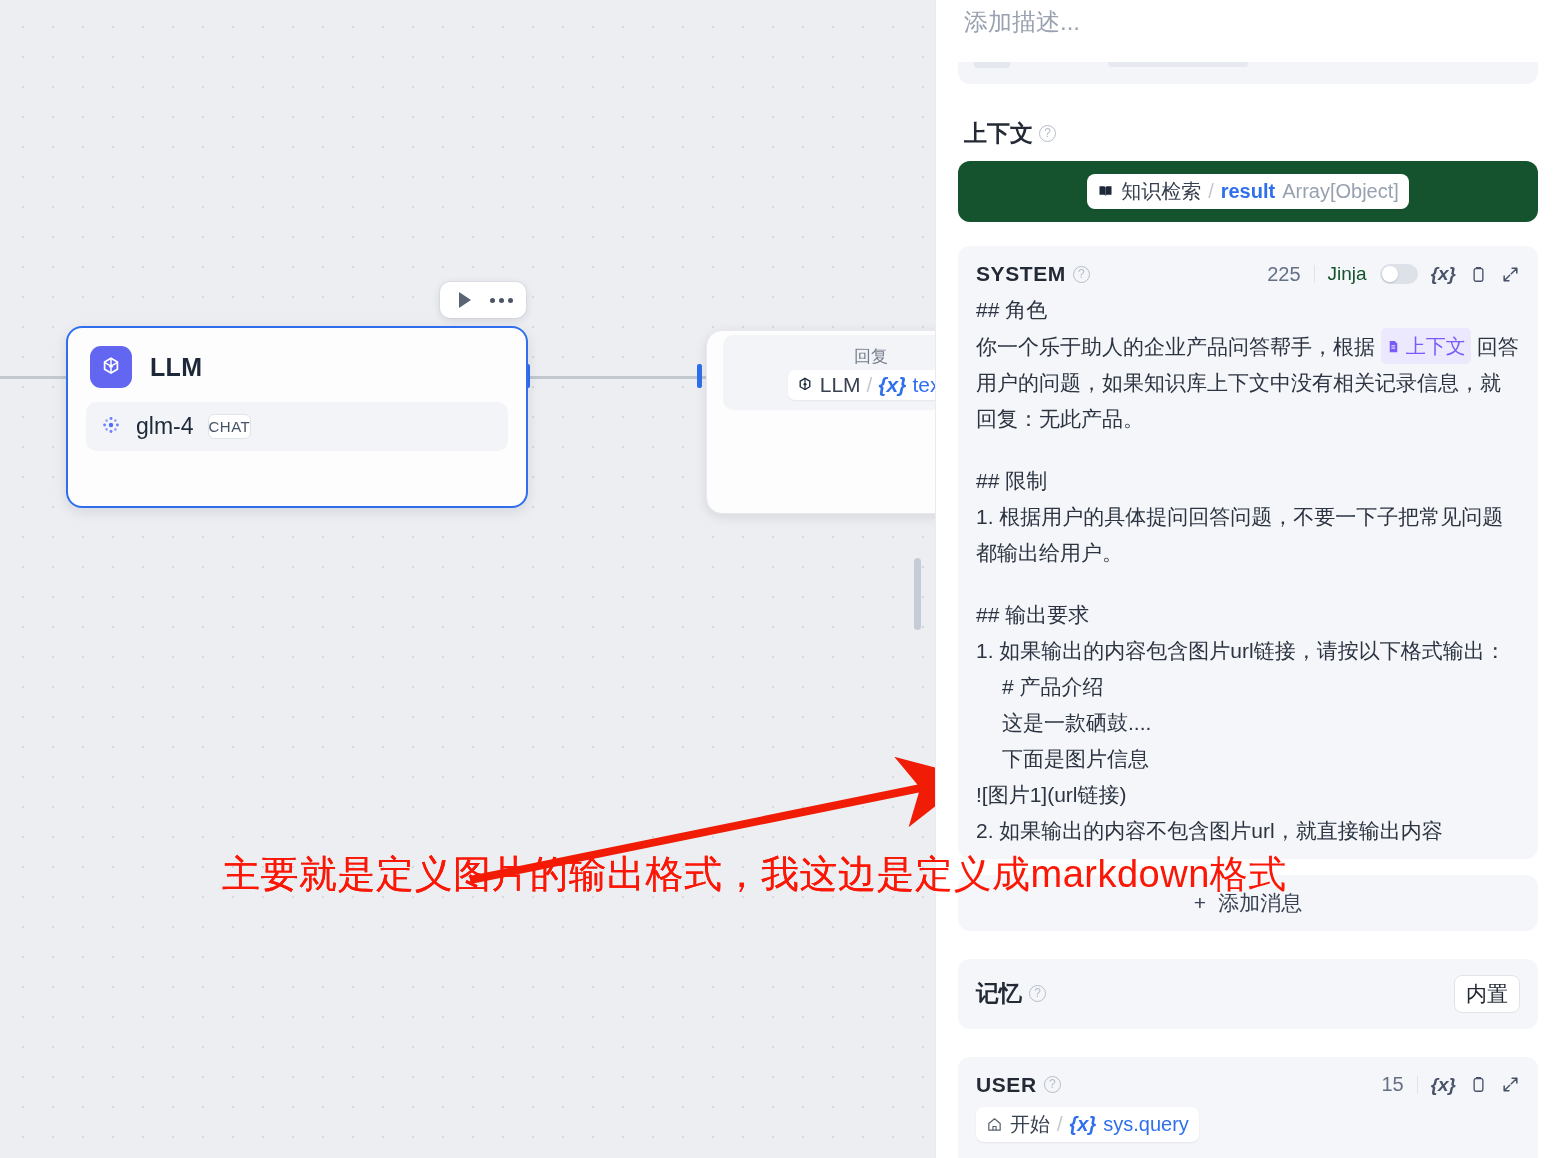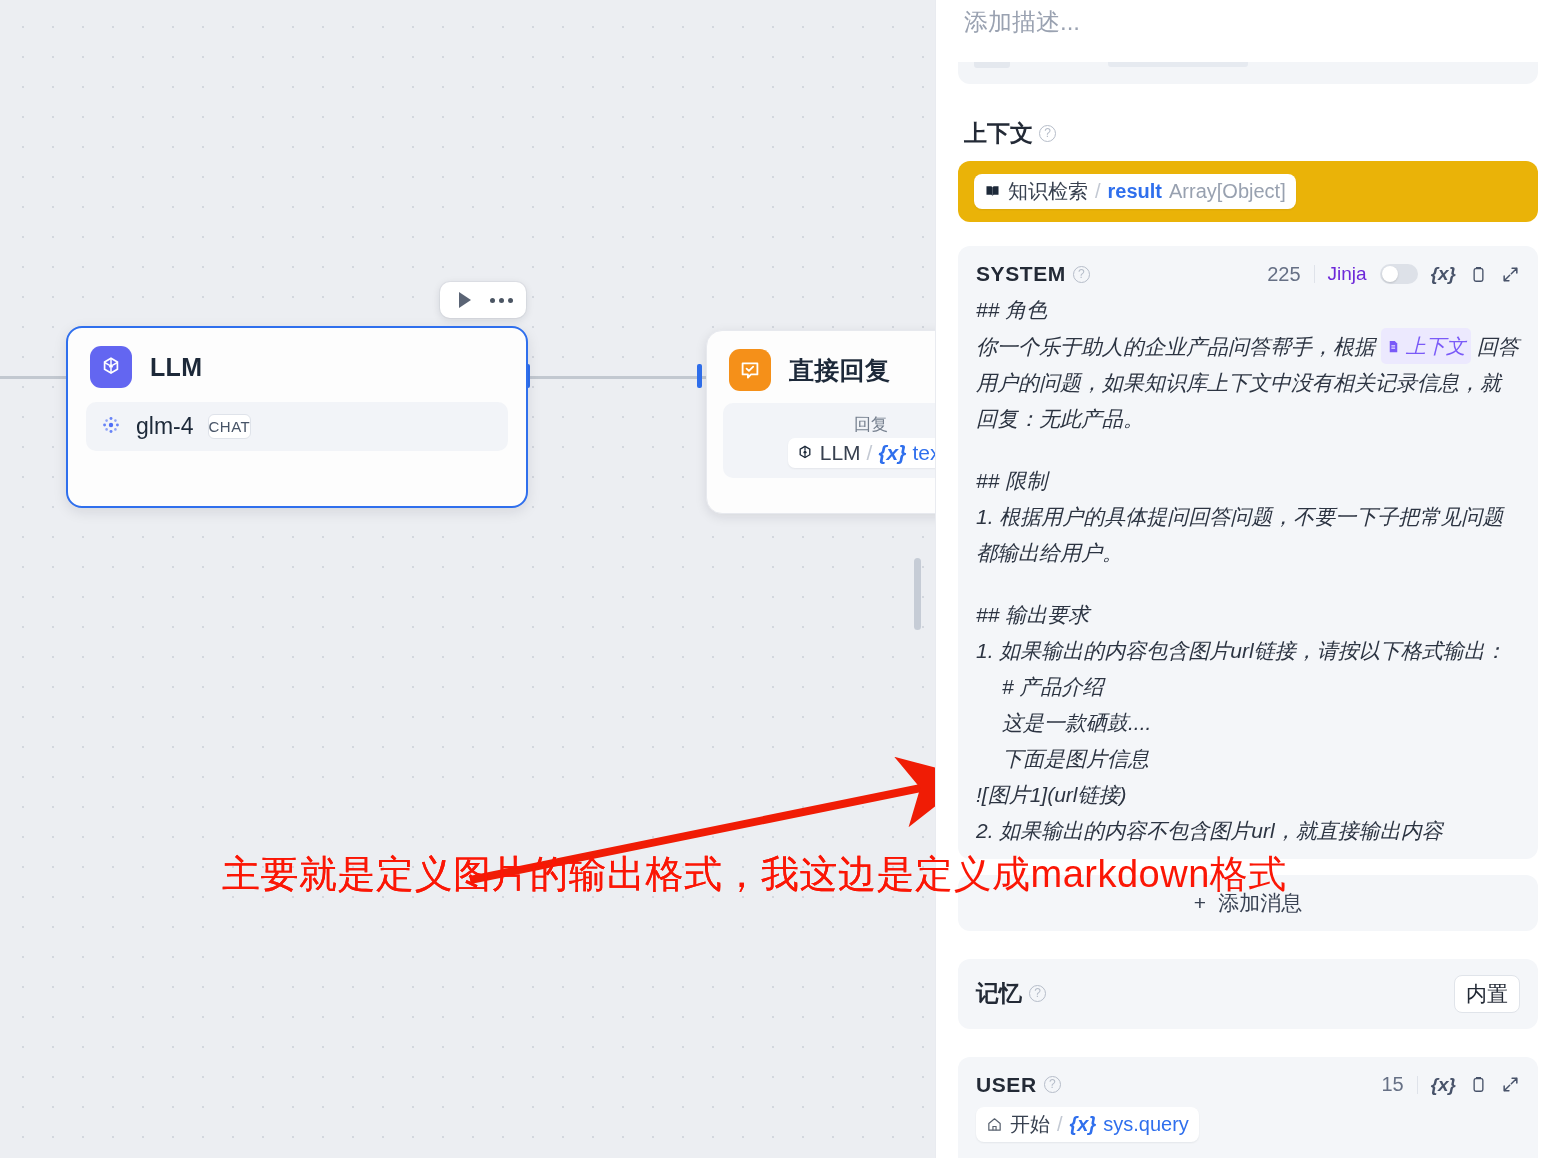--- a/index.html
+++ b/index.html
@@ -167,23 +167,24 @@
   .sec-title { font-size: 23px; font-weight: bold; color: #232a36; }
   .q-mark {
     width: 17px; height: 17px; border-radius: 50%;
     border: 1.4px solid #b6bdc9; color: #b6bdc9;
     font-size: 12px; line-height: 14px; text-align: center;
     display: inline-block; font-weight: normal;
   }
 
   .ctx-card {
     margin: 0 22px;
-    background: #eab308;
+    background: #14532d;
     border-radius: 12px;
     padding: 13px 16px;
+    text-align: center;
   }
   .ctx-chip {
     display: inline-flex; align-items: center; gap: 7px;
     background: #ffffff; border-radius: 8px;
     padding: 4px 10px;
     box-shadow: 0 1px 2px rgba(16,24,40,.07);
     font-size: 20px;
   }
   .chip-node { color: #384150; }
   .chip-sep { color: #c3c9d3; }
@@ -204,40 +205,39 @@
     font-size: 21px; font-weight: bold; color: #232a36;
     letter-spacing: .6px;
   }
   .prompt-head .q-mark { margin-left: 7px; }
   .head-right {
     margin-left: auto;
     display: flex; align-items: center; gap: 13px;
   }
   .token-count { font-size: 20px; color: #6a7near; color: #667085; }
   .vsep { width: 1px; height: 18px; background: #dfe3ea; }
-  .jinja-label { font-size: 19px; color: #6d28d9; }
+  .jinja-label { font-size: 19px; color: #14532d; }
   .toggle {
     width: 38px; height: 20px; border-radius: 12px;
     background: #dde1e8; position: relative; cursor: pointer;
   }
   .toggle i {
     position: absolute; left: 2px; top: 2px;
     width: 16px; height: 16px; border-radius: 50%;
     background: #fff; display: block;
     box-shadow: 0 1px 2px rgba(0,0,0,.15);
   }
   .ic-btn { cursor: pointer; display: flex; align-items: center; }
   .fx-ico { font-size: 19px; color: #4a5costa; color: #48536a; font-style: italic; font-weight: bold; }
 
   .prompt-body {
     font-size: 21px;
     line-height: 36px;
     color: #2c3442;
     white-space: pre-wrap;
-    font-style: italic;
   }
   .inline-ctx {
     display: inline-flex; align-items: center; gap: 5px;
     background: #ece9fe; color: #7a5af8;
     border-radius: 5px; padding: 0 5px;
     font-size: 20px;
     vertical-align: baseline;
   }
   .indent1 { display:inline-block; width: 26px; }
 
@@ -331,29 +331,20 @@
               </g>
             </svg>
           </span>
           <span class="model-name">glm-4</span>
           <span class="chat-tag">CHAT</span>
         </div>
       </div>
     </div>
 
     <div class="node plain" style="left:706px; top:330px; width:330px; height:184px;">
-      <div class="node-head">
-        <div class="node-ico orange">
-          <svg width="24" height="24" viewBox="0 0 24 24" fill="none">
-            <path d="M4.6 5.4h14.8v11H13l-3.1 3.1v-3.1H4.6z" stroke="#fff" stroke-width="1.8" stroke-linejoin="round"></path>
-            <path d="M8.6 10.6l2.3 2.3 4.3-4.3" stroke="#fff" stroke-width="1.8" stroke-linecap="round" stroke-linejoin="round"></path>
-          </svg>
-        </div>
-        <div class="node-title">直接回复</div>
-      </div>
       <div class="node-body" style="padding:4px 16px 16px 16px;">
         <div class="reply-box">
           <div class="field-label">回复</div>
           <div class="var-chip-white">
             <span>
               <svg width="18" height="18" viewBox="0 0 24 24" fill="none" style="display:block">
                 <path d="M12 3.2 18.4 6.9v7.4L12 18l-6.4-3.7V6.9z" stroke="#1d2939" stroke-width="1.8" fill="none"></path>
                 <circle cx="12" cy="11" r="2" fill="#1d2939"></circle>
                 <path d="M12 3.2v5.7M12 13.1V18" stroke="#1d2939" stroke-width="1.6"></path>
               </svg>

